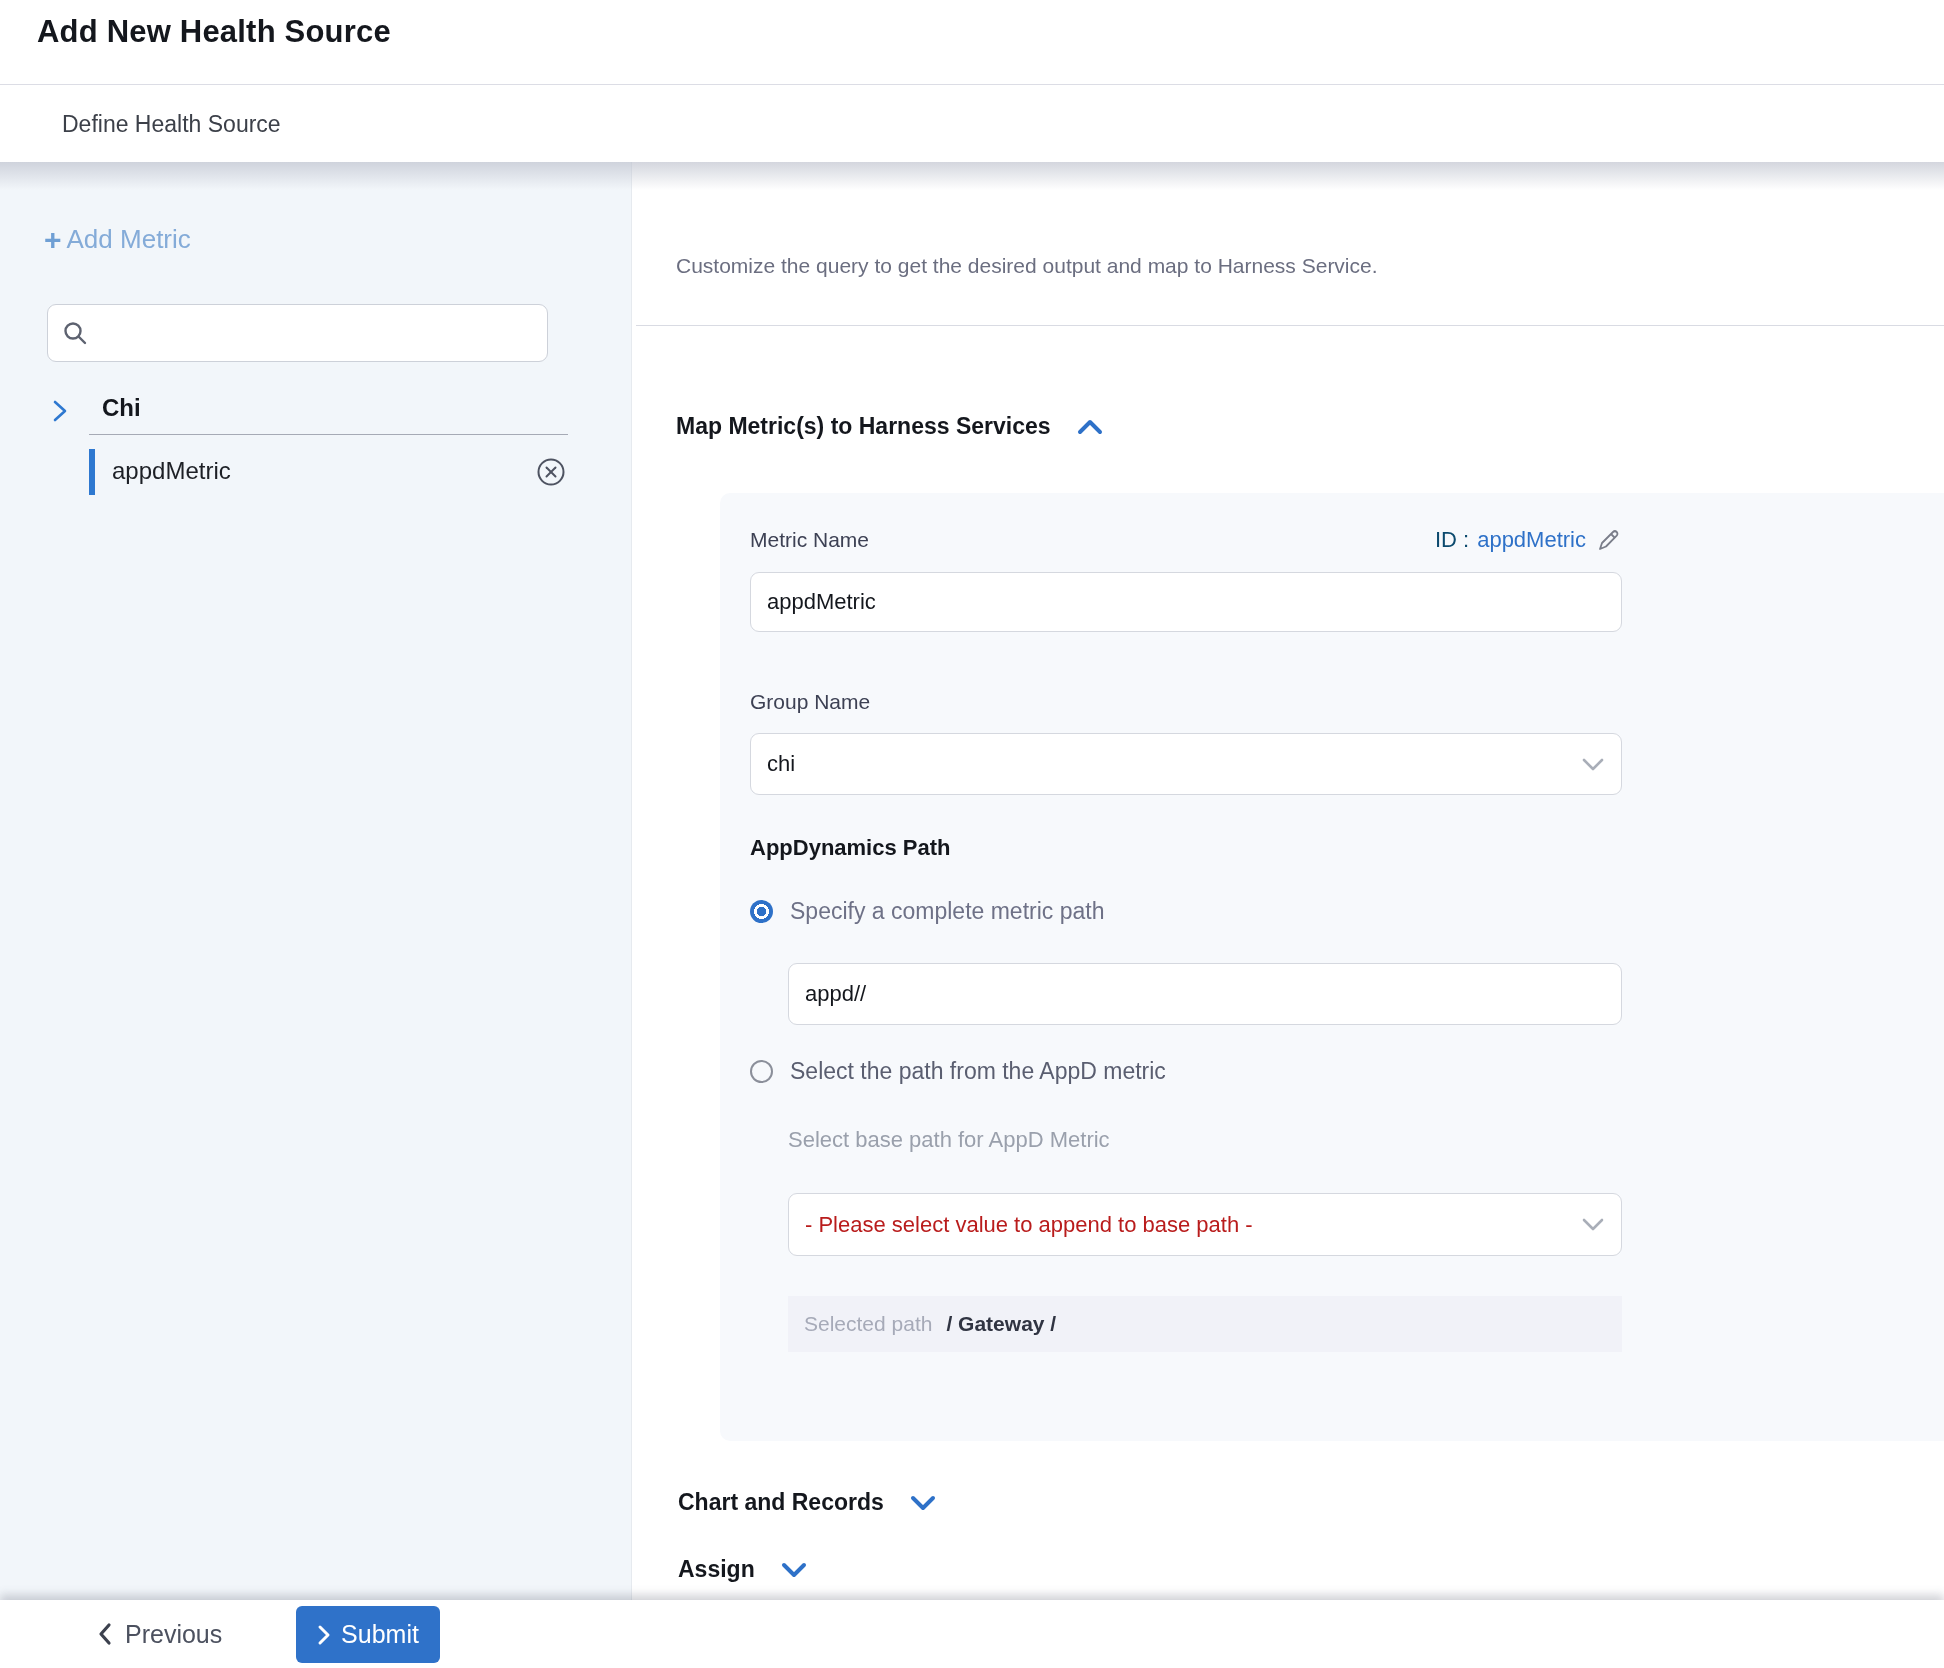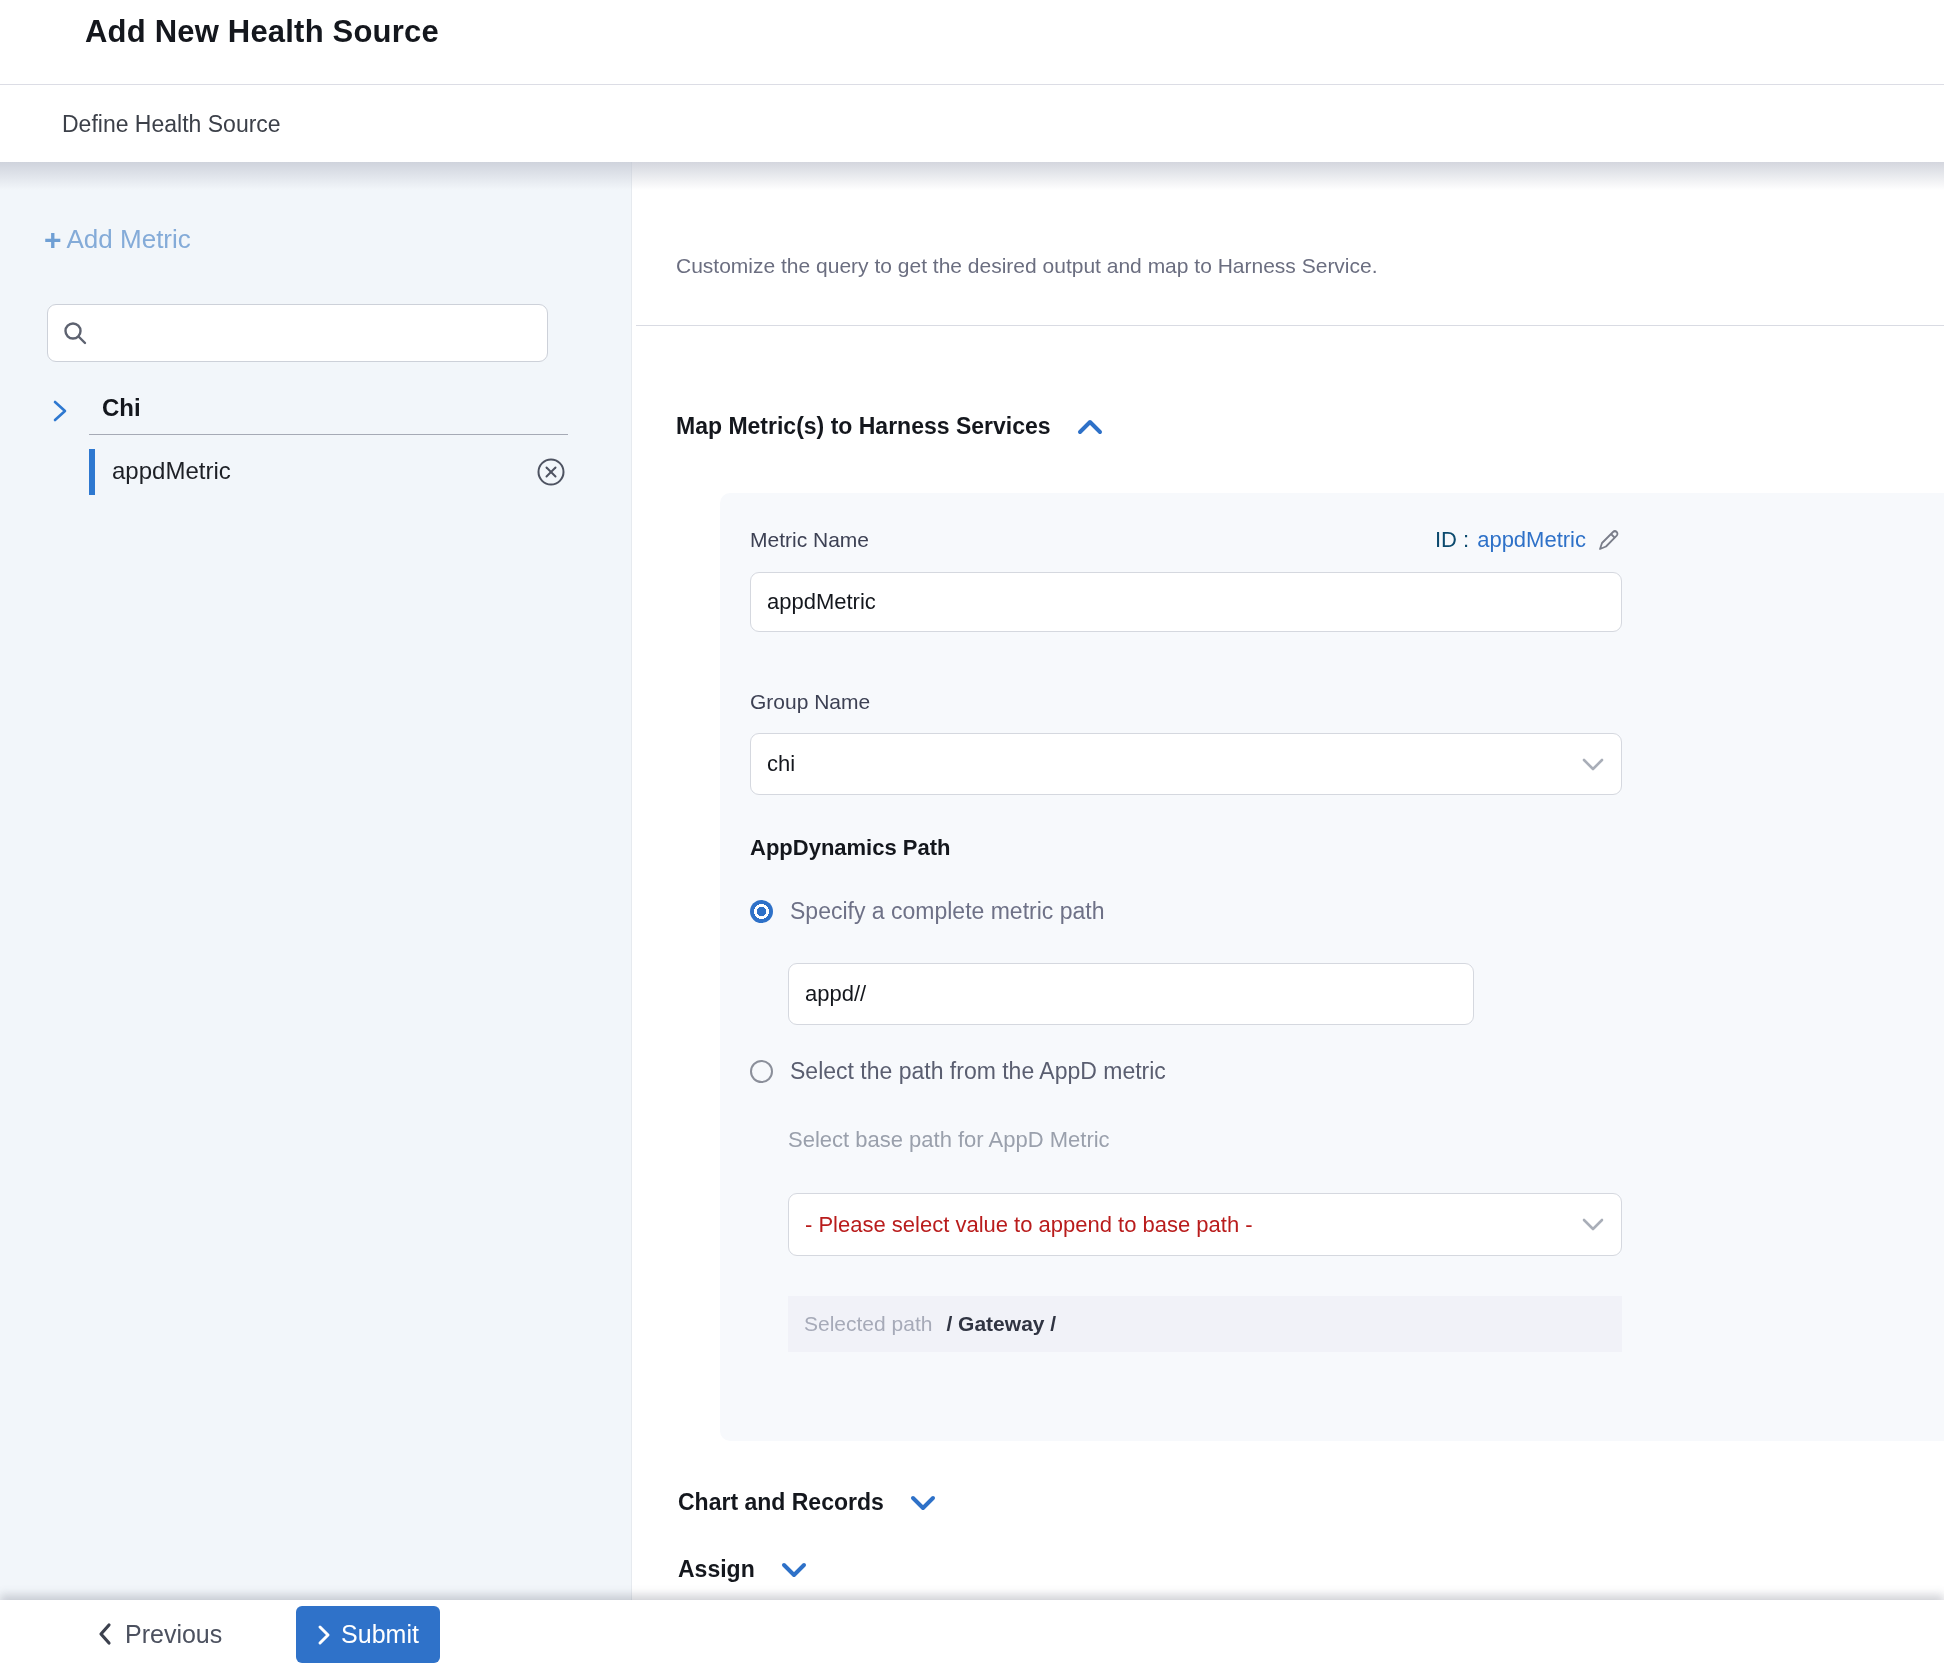--- a/index.html
+++ b/index.html
@@ -2,21 +2,21 @@
 <html><head>
 <meta charset="utf-8">
 <style>
   * { margin:0; padding:0; box-sizing:border-box; }
   html,body { width:1944px; height:1668px; }
   body { font-family:"Liberation Sans", sans-serif; background:#fff; color:#1d2026; }
   .root { position:relative; width:1944px; height:1668px; overflow:hidden; background:#fff; }
 
   
   .header { position:absolute; top:0; left:0; right:0; height:85px; background:#fff; border-bottom:1px solid #dcdde5; z-index:20; }
-  .page-title { position:absolute; left:37px; top:14px; font-size:31px; font-weight:bold; color:#14171d; letter-spacing:.2px;margin-left:48px; }
+  .page-title { position:absolute; left:37px; top:14px; font-size:31px; font-weight:bold; color:#14171d; letter-spacing:.2px; }
 
   .tabs { position:absolute; top:86px; left:0; right:0; height:76px; background:#fff; z-index:20; }
   .tab { position:absolute; top:0; height:100%; display:flex; align-items:center; font-size:23px; color:#3c4049; cursor:pointer; }
   .tab-define { left:62px; }
   .tab-customize { left:394px; font-weight:bold; color:#14171d; }
   .tab-customize::after { content:""; position:absolute; left:-16px; right:-16px; bottom:0; height:5px; background:#2e71c8; border-radius:3px 3px 0 0; }
 
   
   .bodywrap { position:absolute; top:162px; left:0; right:0; bottom:68px; overflow:hidden; }
   .bodywrap::before { content:""; position:absolute; top:0; left:0; right:0; height:28px; z-index:6;
@@ -67,21 +67,21 @@
   .select .sel-value { flex:1; }
   .lbl-appd-path { position:absolute; left:30px; top:342px; font-size:22px; font-weight:bold; color:#14171d; }
   .radio-row { position:absolute; display:flex; align-items:center; cursor:pointer; }
   .rr1 { left:30px; top:405px; }
   .rr2 { left:30px; top:565px; }
   .radio { width:23px; height:23px; border-radius:50%; flex:0 0 auto; margin-right:17px; }
   .radio.sel { background:radial-gradient(circle, #2e71c8 0 4.5px, #fff 4.5px 7.5px, #2e71c8 7.5px); }
   .radio.unsel { border:2px solid #8b8f9a; background:transparent; }
   .radio-label-1 { font-size:23px; color:#6e7187; }
   .radio-label-2 { font-size:23px; color:#5a5e70; }
-  .inp-fullpath { left:68px; top:470px; width:686px; height:62px; }
+  .inp-fullpath { left:68px; top:470px; width:834px; height:62px; }
   .lbl-basepath { position:absolute; left:68px; top:634px; font-size:22px; color:#9aa0ac; }
   .sel-basepath { left:68px; top:700px; width:834px; height:63px; }
   .sel-basepath .sel-value { color:#b91c1c; }
   .selected-path-row { position:absolute; left:68px; top:803px; width:834px; height:56px; background:#f1f2f8;
       display:flex; align-items:center; padding:0 16px; }
   .sp-label { font-size:21px; color:#a6aab8; }
   .sp-value { font-size:21px; font-weight:bold; color:#303442; margin-left:14px; }
 
   
   .footer { position:absolute; left:0; right:0; bottom:0; height:68px; background:#fff; z-index:30;

